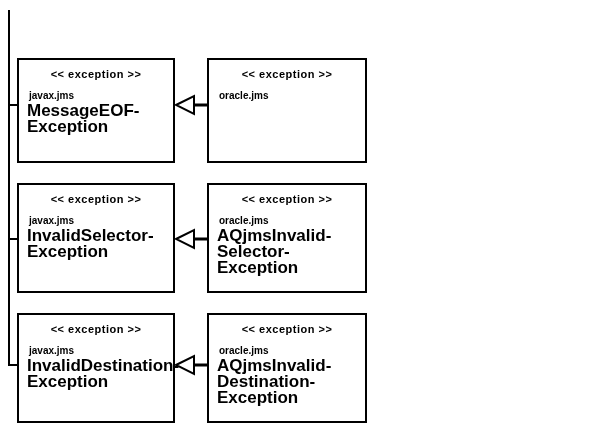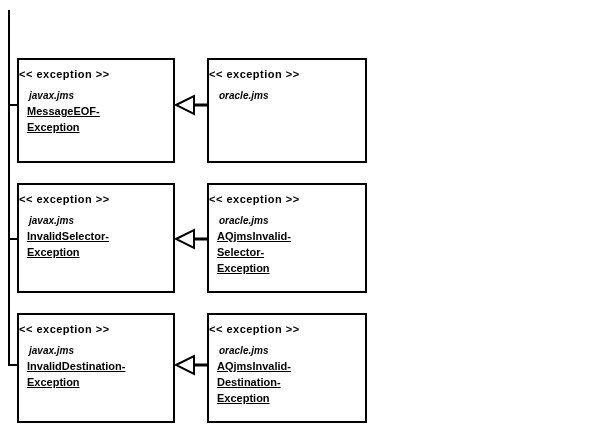--- a/index.html
+++ b/index.html
@@ -19,46 +19,45 @@
     position: absolute;
     box-sizing: border-box;
     border: 2px solid #000000;
     background: #ffffff;
   }
   .stereotype {
     position: absolute;
     top: 8px;
     left: 0;
     right: 0;
+    text-align: center;
     font-size: 11px;
     font-weight: bold;
     letter-spacing: 0.5px;
     color: #000000;
     white-space: nowrap;
   }
   .pkg {
     position: absolute;
     top: 30px;
     left: 10px;
     font-size: 10px;
     font-weight: bold;
     color: #000000;
     white-space: nowrap;
-    font-style: italic;
   }
   .cls {
     position: absolute;
     top: 43px;
     left: 8px;
-    font-size: 11px;
+    font-size: 17px;
     font-weight: bold;
     line-height: 16px;
     color: #000000;
     white-space: pre;
-    text-decoration: underline;
   }
   .vline {
     position: absolute;
     width: 2px;
     background: #000000;
   }
   .hline {
     position: absolute;
     height: 2px;
     background: #000000;

